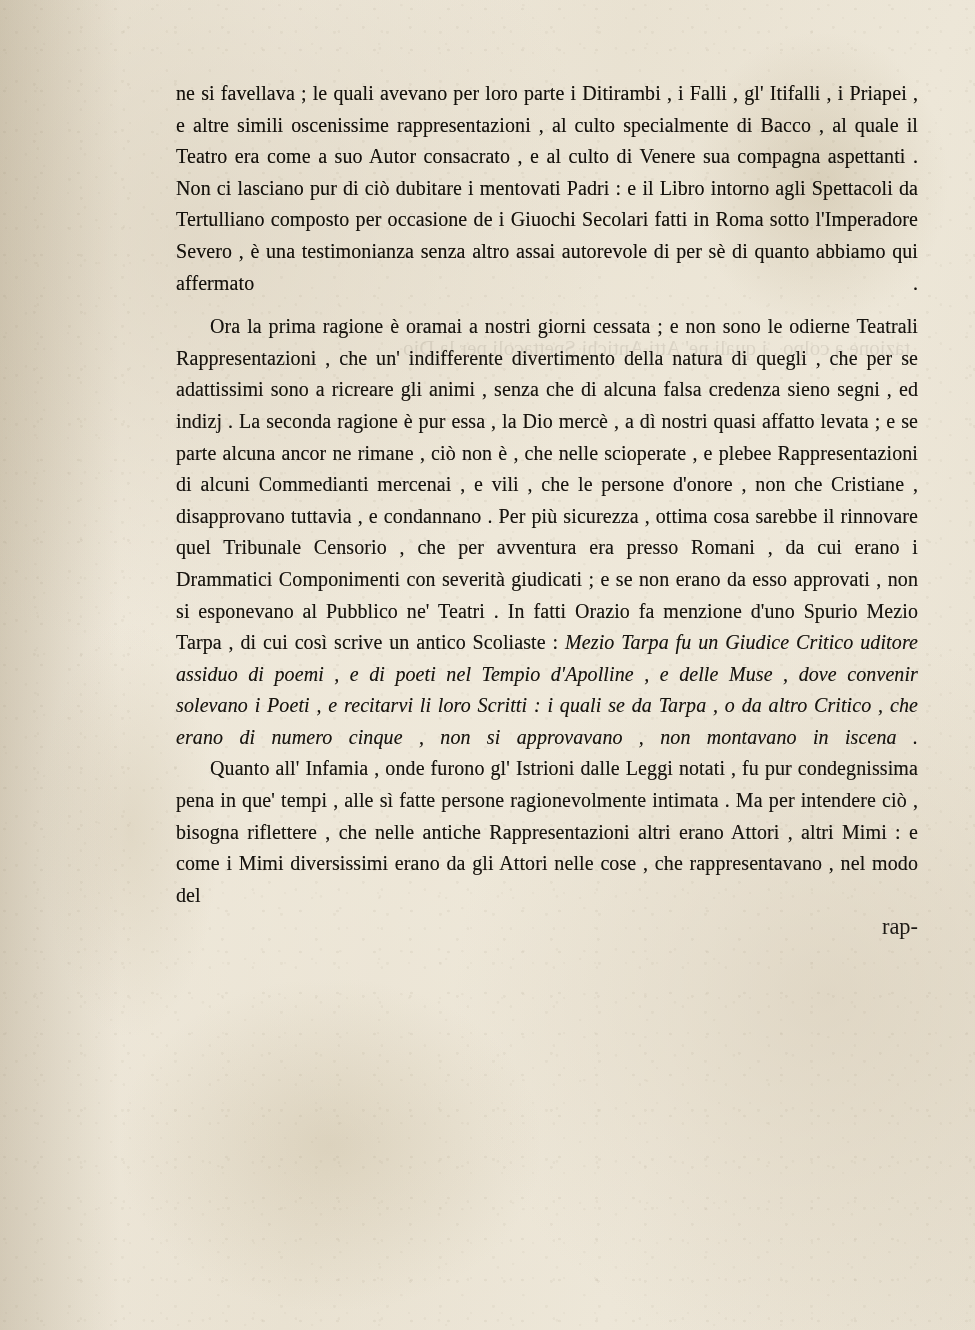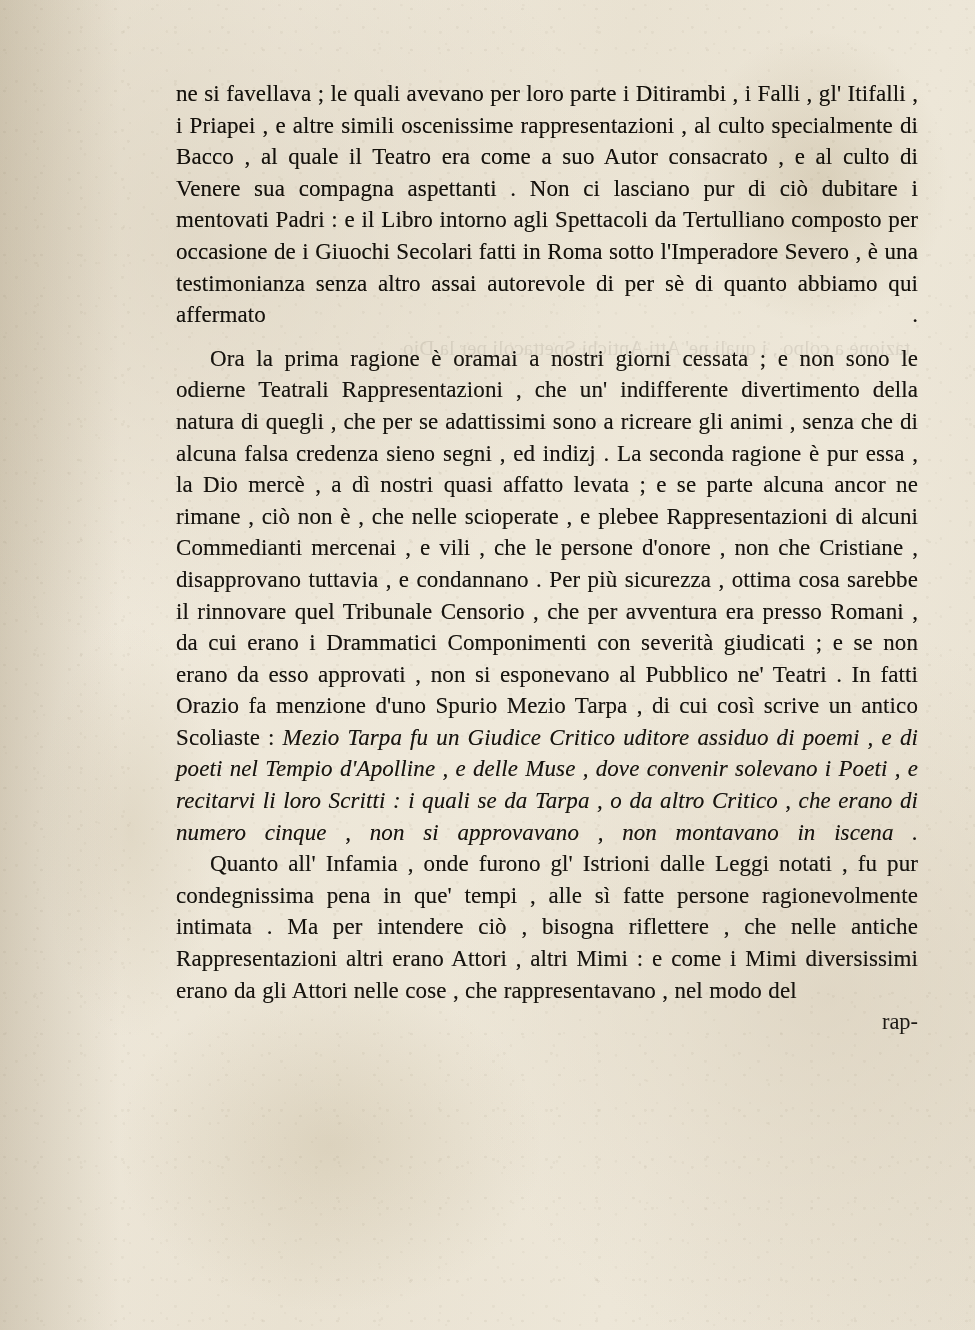--- a/index.html
+++ b/index.html
@@ -74,21 +74,21 @@
     filter: blur(.4px);
   }
   #text-block {
     position: absolute;
     left: 176px;
     top: 78px;
     width: 742px;
   }
   p {
     margin: 0;
-    font-size: 23px;
+    font-size: 20px;
     line-height: 31.6px;
     text-align: justify;
     text-align-last: justify;
     letter-spacing: .1px;
     word-spacing: .5px;
     color: #17140f;
     text-shadow: 0 0 .6px rgba(30,26,20,.45);
   }
   p.para2 { margin-top: 12px; }
   p.indent { text-indent: 34px; }

